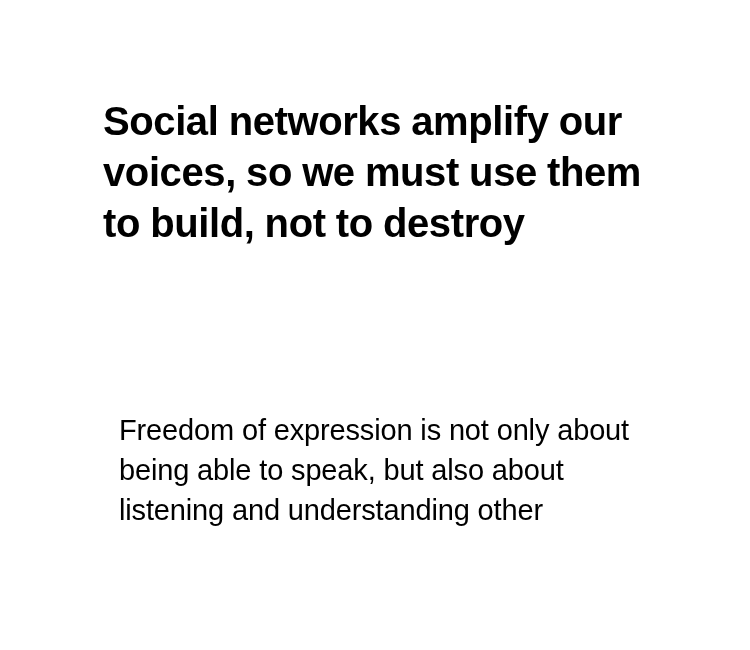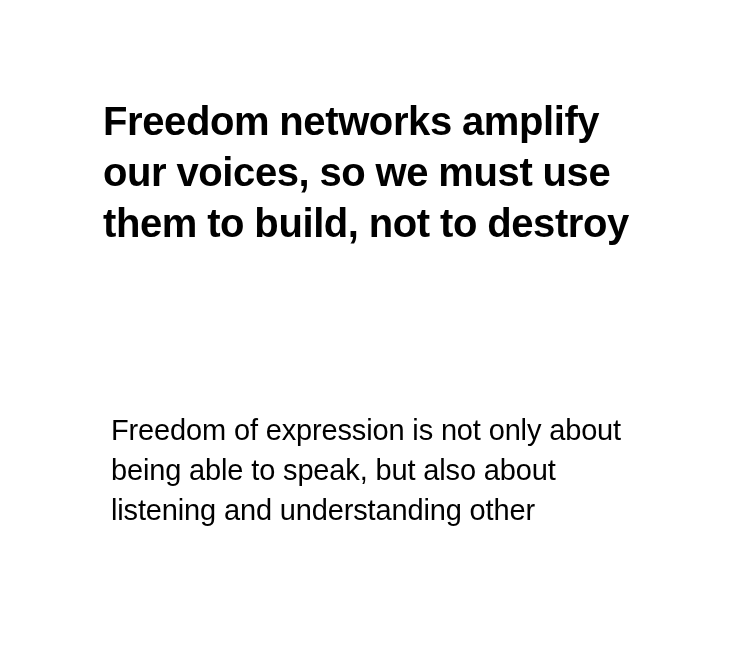--- a/index.html
+++ b/index.html
@@ -47,39 +47,39 @@
     letter-spacing: -0.4px;
     color: #000000;
     text-align: left;
     word-spacing: -0.5px;
   }
 
   
   .body-text {
     position: absolute;
     top: 410px;
-    left: 8px;
+    left: 16px;
     width: 528px;
     margin: 0;
     padding: 0;
     font-family: "Liberation Sans", "DejaVu Sans", sans-serif;
     font-weight: 400;
     font-size: 29px;
     line-height: 40px;
     letter-spacing: -0.15px;
     color: #000000;
     text-align: left;
   }
 </style>
 </head>
 <body style="background: rgb(255, 255, 255);">
 
 <div id="slide-root" style="background: rgb(255, 255, 255);">
 
   <div class="content-column">
 
-    <h1 class="headline" style="color: rgb(0, 0, 0);">Freedom networks amplify our voices, so we must use them to build, not to destroy</h1>
+    <h1 class="headline" style="color: rgb(0, 0, 0);">Social networks amplify our voices, so we must use them to build, not to destroy</h1>
 
     <p class="body-text" style="color: rgb(0, 0, 0);">Freedom of expression is not only about being able to speak, but also about listening and understanding other</p>
 
   </div>
 
 </div>
 
 </body></html>

